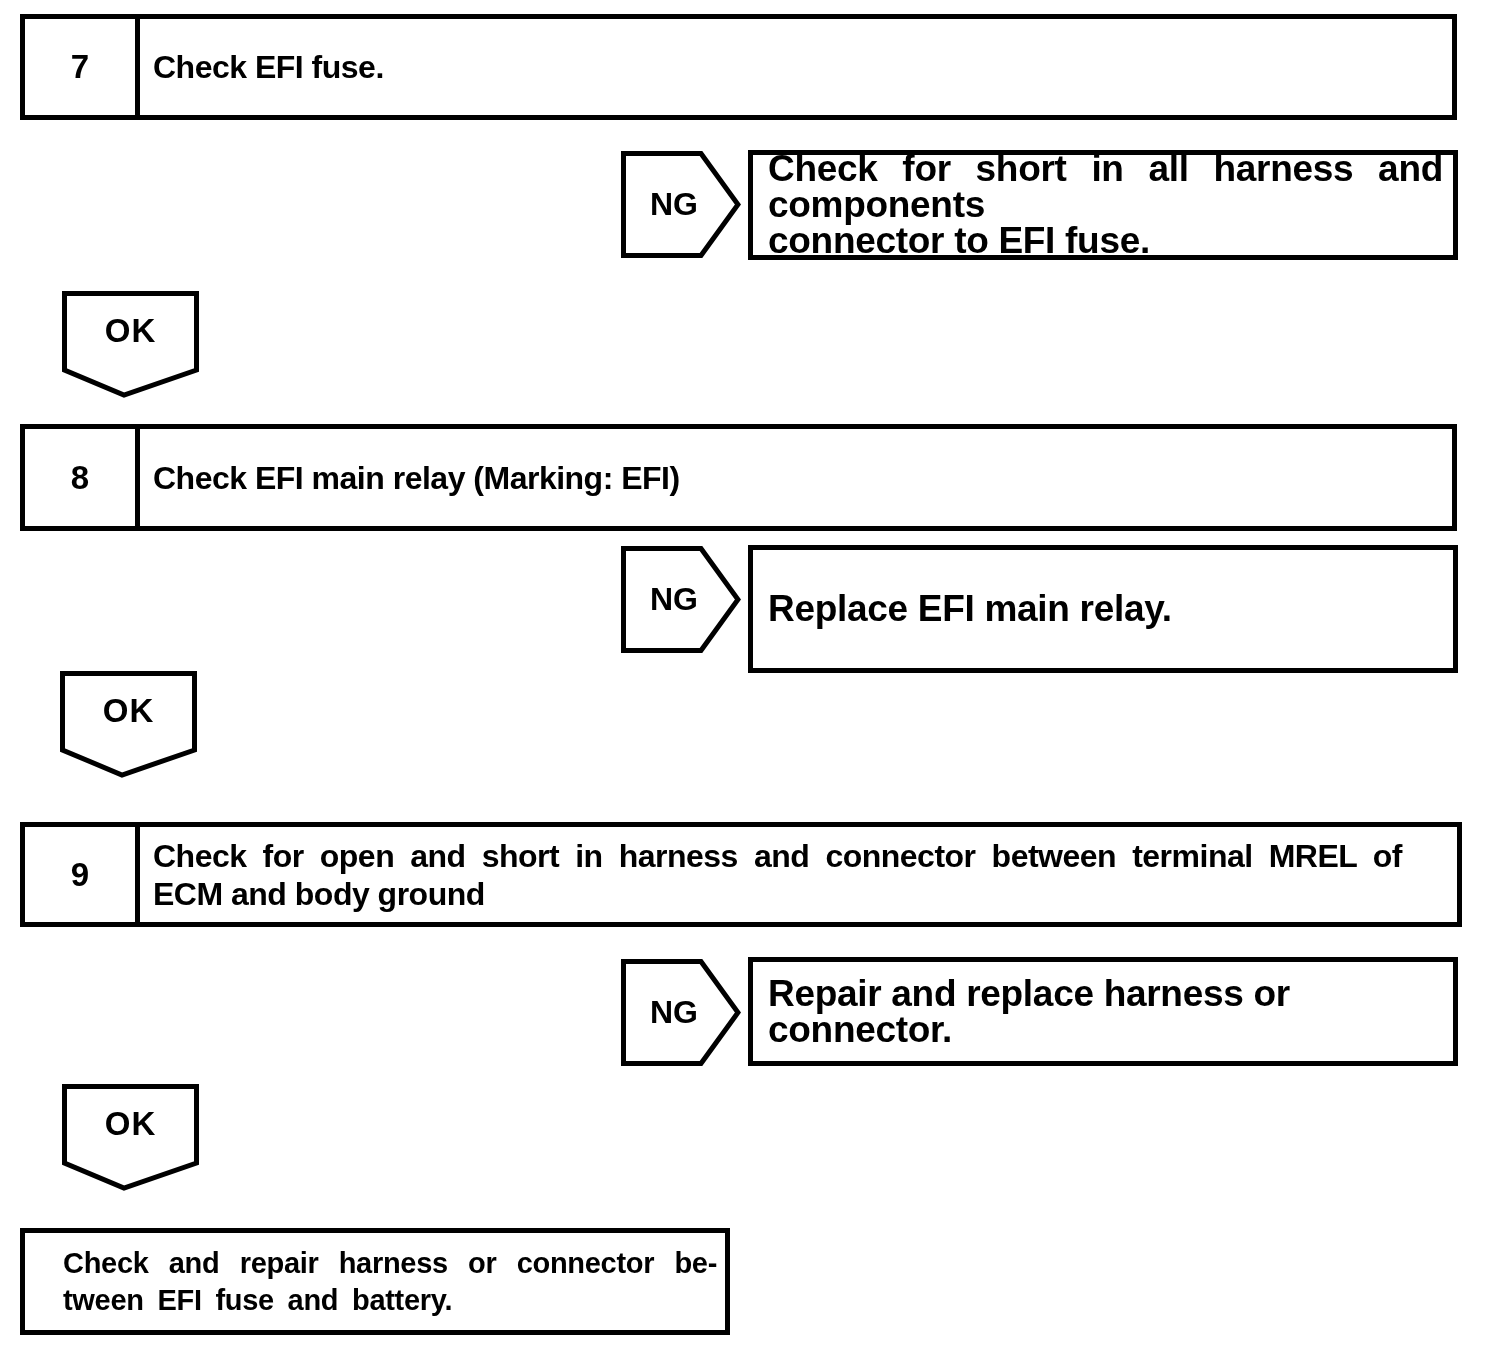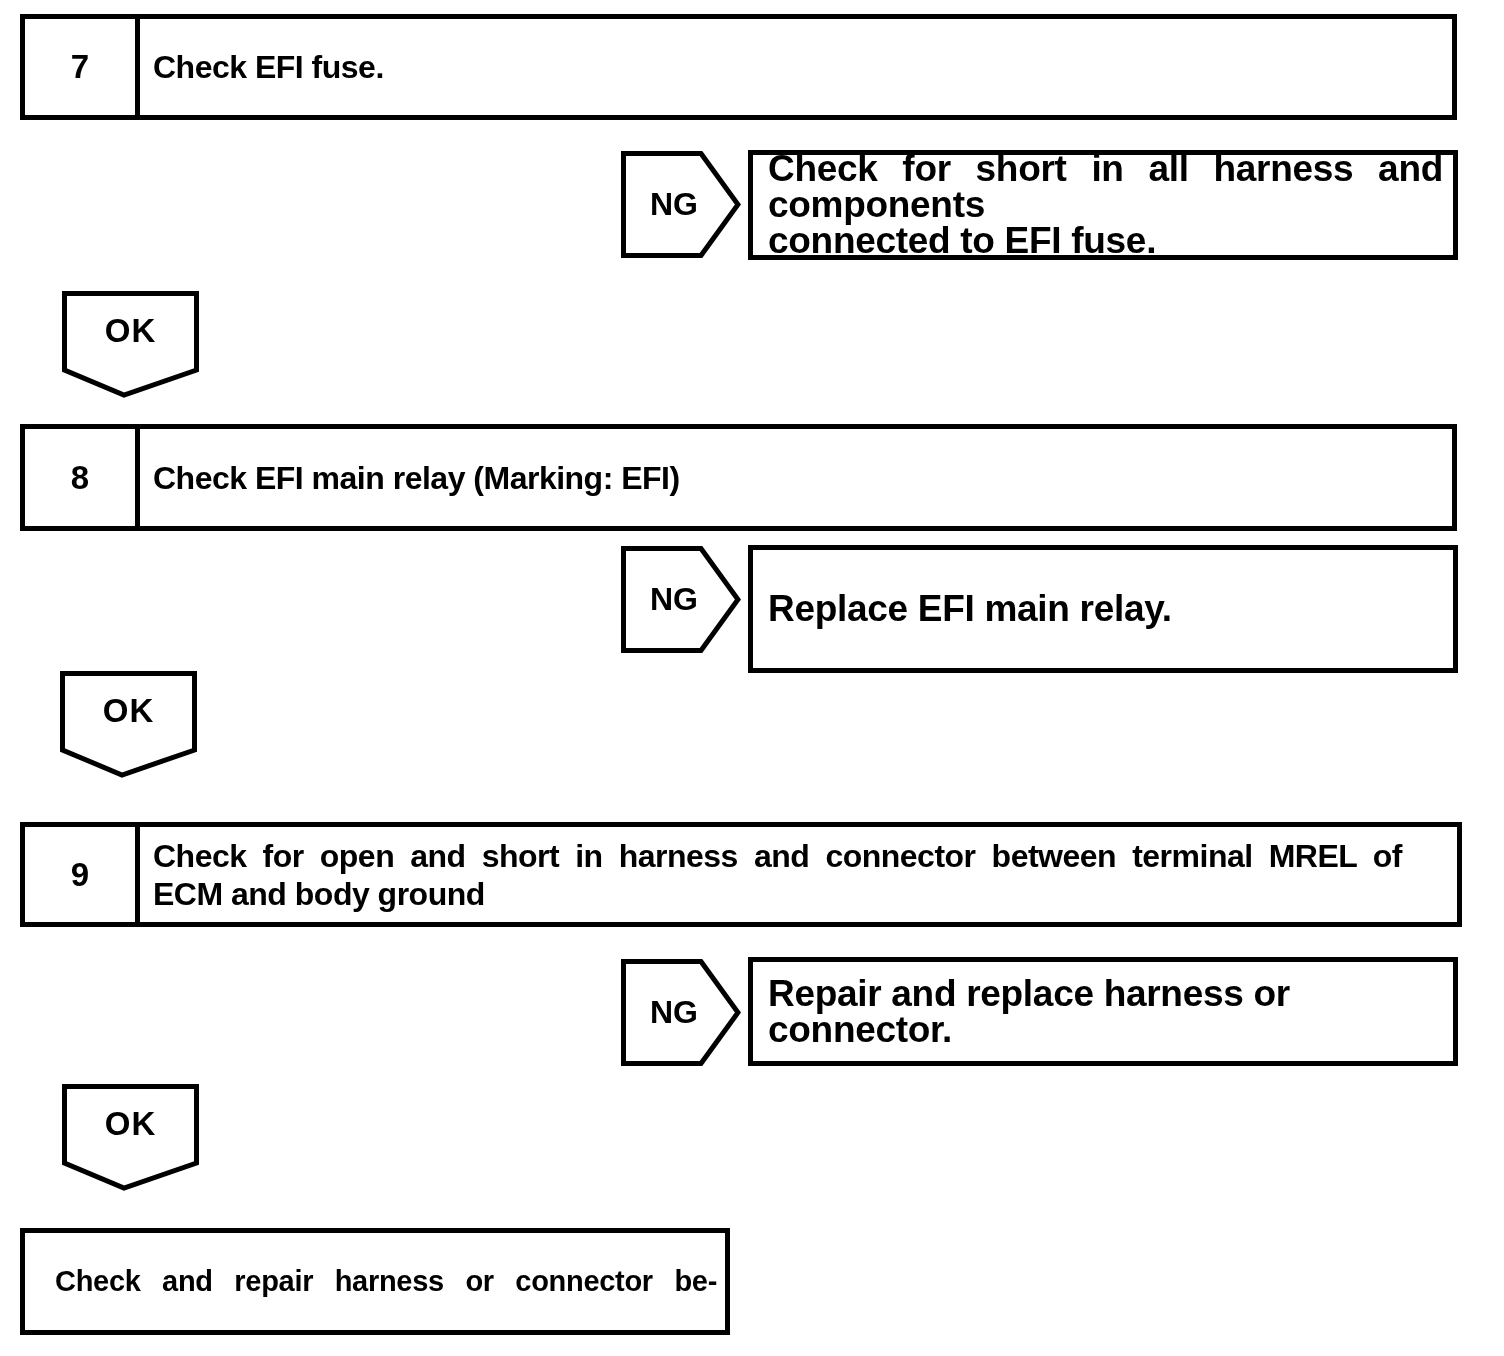--- a/index.html
+++ b/index.html
@@ -88,21 +88,21 @@
 
   
   .final-box {
     position: absolute;
     border: 5px solid #000;
     background: #fff;
     box-sizing: border-box;
     display: flex;
     flex-direction: column;
     justify-content: center;
-    padding: 0 8px 0 30px;
+    padding: 0 8px 0 38px;
     font-size: 29px;
     line-height: 37px;
     letter-spacing: -0.3px;
     word-spacing: 6px;
   }
 
   
   .jline {
     text-align: justify;
     text-align-last: justify;
@@ -121,21 +121,21 @@
   </div>
 
   <div class="ng-shape" style="left:621px; top:151px">
     <svg width="120" height="107" viewBox="0 0 120 107">
       <polygon points="2.5,2.5 80,2.5 117,53.5 80,104.5 2.5,104.5" fill="#ffffff" stroke="#000000" stroke-width="5"></polygon>
     </svg>
     <span class="ng-label">NG</span>
   </div>
   <div class="action-box" style="left:748px; top:150px; width:710px; height:110px">
     <div class="jline">Check for short in all harness and components</div>
-    <div>connected to EFI fuse.</div>
+    <div>connector to EFI fuse.</div>
   </div>
 
   <div class="ok-shape" style="left:20px; top:291px">
     <svg width="137" height="107" viewBox="0 0 137 107">
       <polygon points="2.5,2.5 134.5,2.5 134.5,79 62,104 2.5,79" fill="#ffffff" stroke="#000000" stroke-width="5"></polygon>
     </svg>
     <span class="ok-label">OK</span>
   </div>
 
   <div class="step-box" style="left:20px; top:424px; width:1437px; height:107px">
@@ -182,15 +182,16 @@
 
   <div class="ok-shape" style="left:20px; top:1084px">
     <svg width="137" height="107" viewBox="0 0 137 107">
       <polygon points="2.5,2.5 134.5,2.5 134.5,79 62,104 2.5,79" fill="#ffffff" stroke="#000000" stroke-width="5"></polygon>
     </svg>
     <span class="ok-label">OK</span>
   </div>
 
   <div class="final-box" style="left:20px; top:1228px; width:710px; height:107px">
     <div class="jline">Check and repair harness or connector be-</div>
+    <div>tween EFI fuse and battery.</div>
   </div>
 
 </div>
 
 </body></html>

